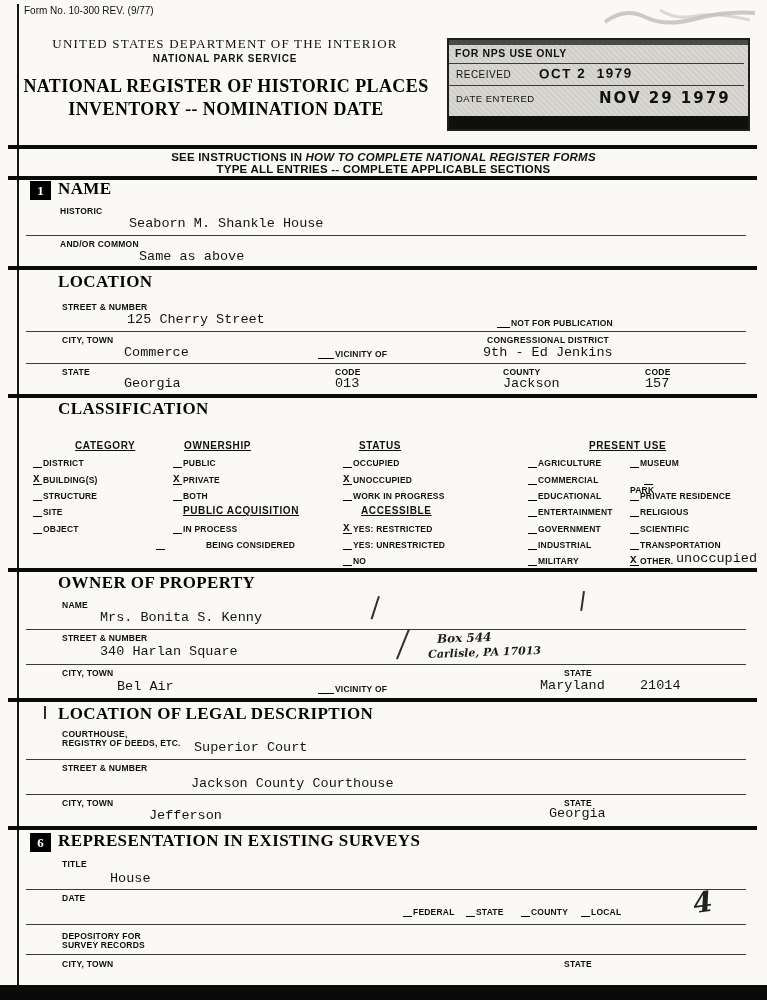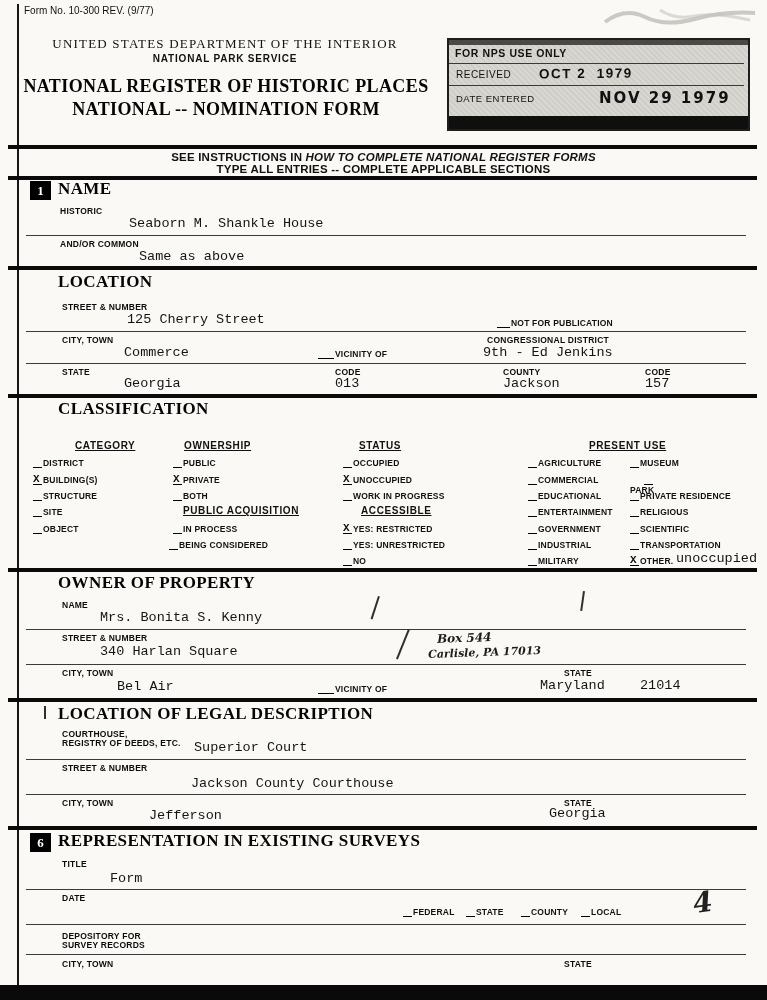--- a/index.html
+++ b/index.html
@@ -50,21 +50,21 @@
     <div class="abs thin" style="left:0;top:23px;width:295px;"></div>
     <div class="abs" style="left:7px;top:29px;font:400 10px 'Liberation Sans',sans-serif;letter-spacing:.5px;">RECEIVED</div>
     <div class="abs stamp" style="left:90px;top:26px;transform:rotate(-.5deg);">OCT 2  1979</div>
     <div class="abs thin" style="left:0;top:45px;width:295px;"></div>
     <div class="abs" style="left:7px;top:53px;font:400 9.5px 'Liberation Sans',sans-serif;letter-spacing:.5px;">DATE ENTERED</div>
     <div class="abs stamp2" style="left:150px;top:49px;">NOV 29 1979</div>
     <div class="abs" style="left:0;bottom:0;right:0;height:13px;background:#0f0f0d;"></div>
   </div>
 
   <div class="abs big-title" style="left:0;top:76px;width:452px;">NATIONAL REGISTER OF HISTORIC PLACES</div>
-  <div class="abs big-title" style="left:0;top:99px;width:452px;">NATIONAL -- NOMINATION FORM</div>
+  <div class="abs big-title" style="left:0;top:99px;width:452px;">INVENTORY -- NOMINATION DATE</div>
 
   <div class="abs thick" style="left:8px;top:145px;width:749px;"></div>
   <div class="abs instr" style="left:0;top:163px;">TYPE ALL ENTRIES -- COMPLETE APPLICABLE SECTIONS</div>
   <div class="abs instr" style="left:0;top:151px;"><span>SEE INSTRUCTIONS IN </span><span class="it">HOW TO COMPLETE NATIONAL REGISTER FORMS</span></div>
   <div class="abs thick" style="left:8px;top:176px;width:749px;"></div>
 
   <div class="abs badge" style="left:30px;top:181px;">1</div>
   <div class="abs sec-title" style="left:58px;top:179px;">NAME</div>
   <div class="abs lbl" style="left:60px;top:206px;">HISTORIC</div>
   <div class="abs val" style="left:129px;top:216px;">Seaborn M. Shankle House</div>
@@ -137,21 +137,21 @@
     </div>
   <div class="abs chk" style="left:173px;top:490px;">
       <span class="blank"></span>
       <span>BOTH</span>
     </div>
   <div class="abs cl-hdr" style="left:183px;top:505px;">PUBLIC ACQUISITION</div>
   <div class="abs chk" style="left:173px;top:523px;">
       <span class="blank"></span>
       <span>IN PROCESS</span>
     </div>
-  <div class="abs chk" style="left:169px;top:539px;">
+  <div class="abs chk" style="left:156px;top:539px;gap:40px;">
       <span class="blank"></span>
       <span>BEING CONSIDERED</span>
     </div>
 
   <div class="abs chk" style="left:343px;top:457px;">
       <span class="blank"></span>
       <span>OCCUPIED</span>
     </div>
   <div class="abs chk" style="left:343px;top:474px;">
       <span class="blank">X</span>
@@ -270,21 +270,21 @@
   <div class="abs thin" style="left:26px;top:794px;width:720px;"></div>
   <div class="abs lbl" style="left:62px;top:798px;">CITY, TOWN</div>
   <div class="abs val" style="left:149px;top:808px;">Jefferson</div>
   <div class="abs lbl" style="left:564px;top:798px;">STATE</div>
   <div class="abs val" style="left:549px;top:806px;">Georgia</div>
   <div class="abs thick" style="left:8px;top:826px;width:749px;"></div>
 
   <div class="abs badge" style="left:30px;top:833px;">6</div>
   <div class="abs sec-title" style="left:58px;top:831px;">REPRESENTATION IN EXISTING SURVEYS</div>
   <div class="abs lbl" style="left:62px;top:859px;">TITLE</div>
-  <div class="abs val" style="left:110px;top:871px;">Form</div>
+  <div class="abs val" style="left:110px;top:871px;">House</div>
   <div class="abs thin" style="left:26px;top:889px;width:720px;"></div>
   <div class="abs lbl" style="left:62px;top:893px;">DATE</div>
   <div class="abs chk" style="left:403px;top:906px;">
       <span class="blank"></span>
       <span>FEDERAL</span>
     </div>
   <div class="abs chk" style="left:466px;top:906px;">
       <span class="blank"></span>
       <span>STATE</span>
     </div>

